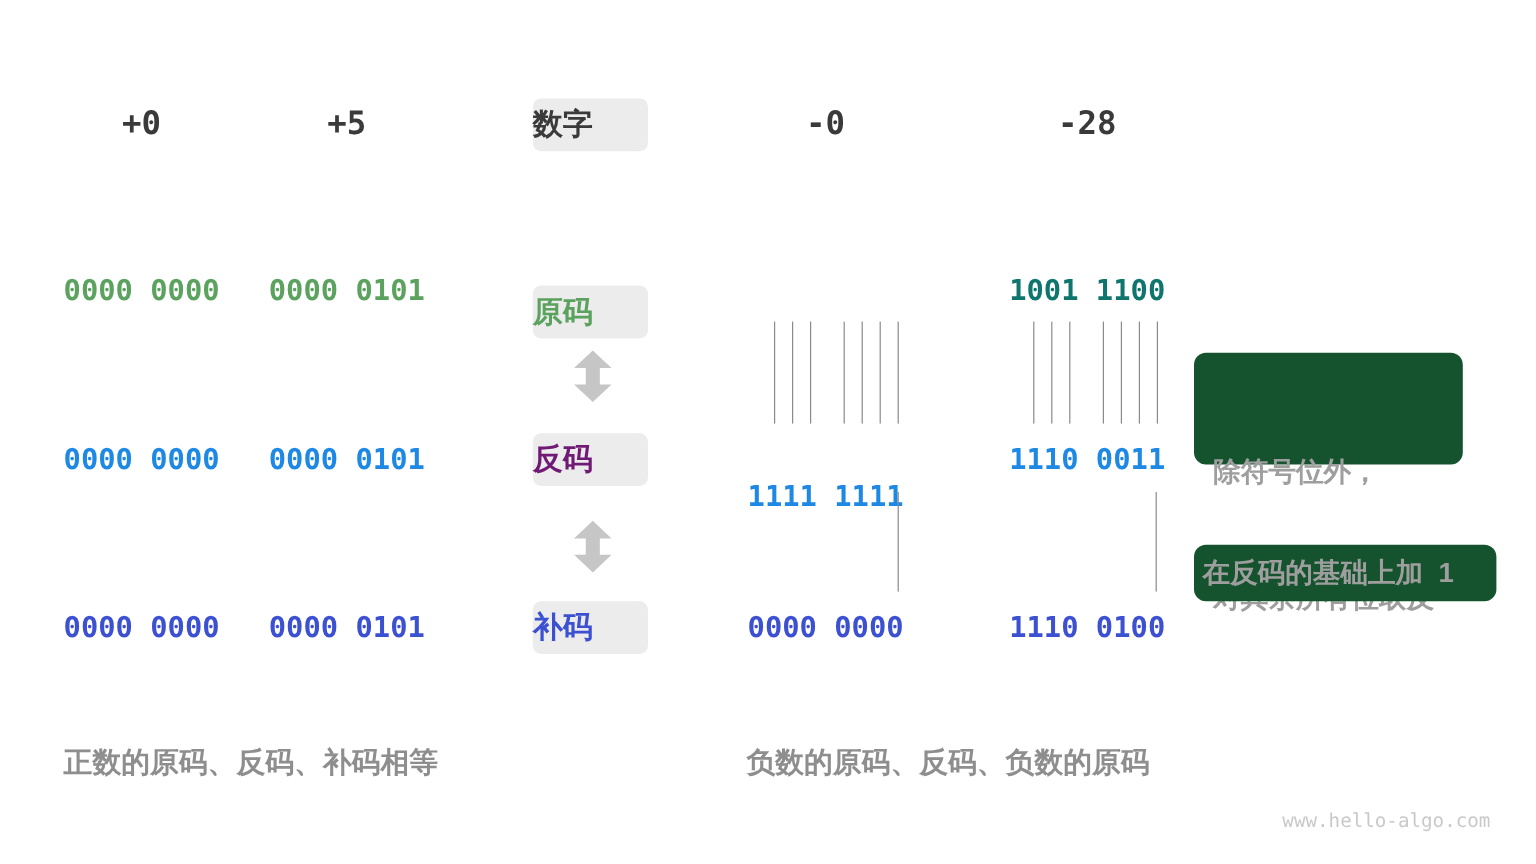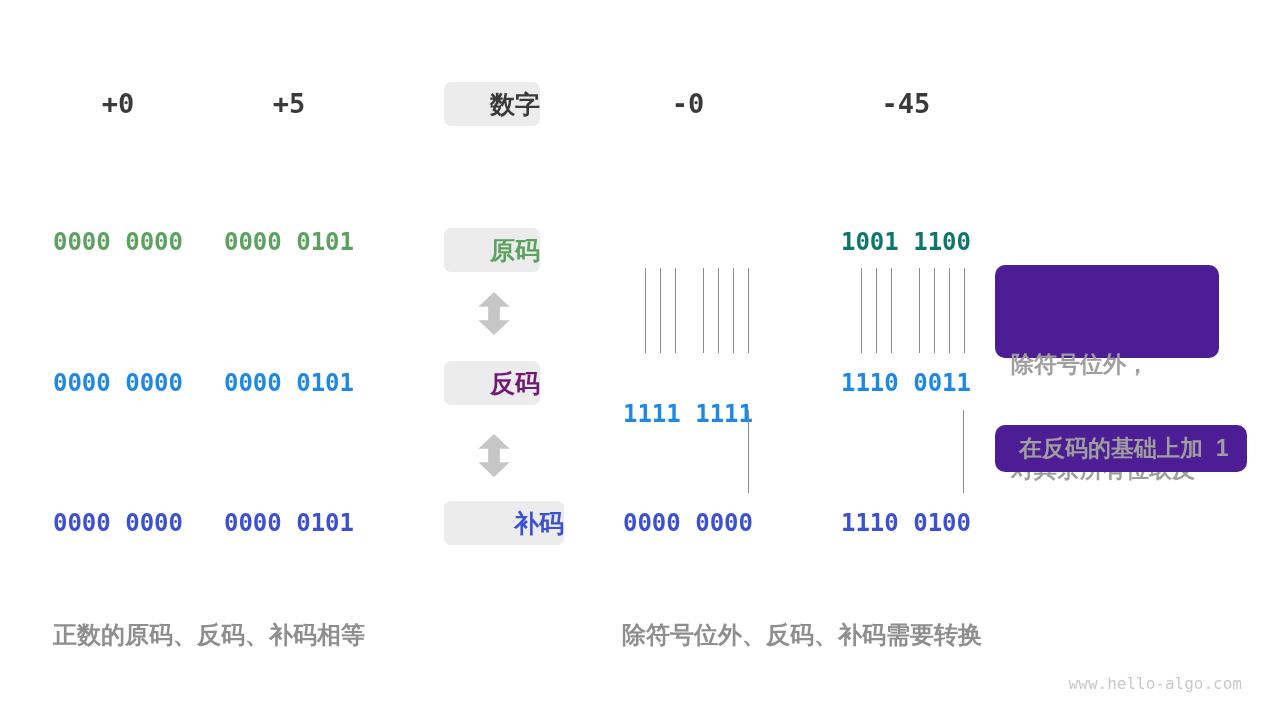--- a/index.html
+++ b/index.html
@@ -11,52 +11,52 @@
   .bin{font-size:24px;}
   .c1{left:40px;width:156px}
   .c2{left:211px;width:156px}
   .c3{left:610px;width:156px}
   .c4{left:828px;width:156px}
   .rhead{top:89px}
   .r0{top:227px}
   .r1{top:368px}
   .r2{top:508px}
   .labelbox{position:absolute;left:444px;width:96px;height:44px;background:#ececec;
-            border-radius:7px;text-align:right;font-weight:bold;font-size:25px;
+            border-radius:7px;text-align:left;font-weight:bold;font-size:25px;
             line-height:44px;}
   .lbhead{top:82px;color:#3a3a3a;}
-  .lb0{top:228px}
+  .lb0{top:238px}
   .lb1{top:361px}
   .lb2{top:501px}
   .vline{position:absolute;width:1px;background:#8a8a8a;}
   .la{top:268px;height:85px;}
   .lbl{top:410px;height:83px;}
   .arrow{position:absolute;left:478px;width:32px;height:43px;}
   .a1{top:292px}
   .a2{top:434px}
-  .note{position:absolute;left:995px;background:#4c1d95;border-radius:10px;
-        color:#9e9e9e;font-weight:bold;font-size:23px;box-sizing:border-box;}
+  .note{position:absolute;left:995px;background:#14532d;border-radius:10px;
+        color:#9e9e9e;font-weight:bold;font-size:23px;box-sizing:border-box;margin-top:29px;}
   .note1{top:265px;width:224px;height:93px;padding:12px 0 0 16px;line-height:35px;white-space:pre;}
-  .note2{top:425px;width:252px;height:47px;line-height:47px;padding-left:24px;white-space:pre;}
+  .note2{top:425px;width:252px;height:47px;line-height:47px;padding-left:7px;white-space:pre;}
   .caption{position:absolute;top:619px;font-weight:bold;font-size:24px;color:#8e8e8e;white-space:pre;}
   .cap-l{left:53px}
   .cap-r{left:622px}
   .watermark{position:absolute;top:674px;right:38px;font-family:"DejaVu Sans Mono", monospace;
              font-size:16px;color:#c9c9c9;}
 </style>
 </head>
 <body>
 
 <div class="canvas">
 
   <div class="cell mono num c1 rhead">+0</div>
   <div class="cell mono num c2 rhead">+5</div>
   <div class="labelbox lbhead">数字</div>
   <div class="cell mono num c3 rhead">-0</div>
-  <div class="cell mono num c4 rhead">-45</div>
+  <div class="cell mono num c4 rhead">-28</div>
 
   <div class="cell mono bin c1 r0" style="color: rgb(91, 162, 95);">0000 0000</div>
   <div class="cell mono bin c2 r0" style="color: rgb(91, 162, 95);">0000 0101</div>
   <div class="labelbox lb0" style="color: rgb(91, 162, 95);">原码</div>
   <div class="cell mono bin c4 r0" style="color: #0f766e;">1001 1100</div>
 
   <div class="vline la" style="left:645px"></div>
   <div class="vline la" style="left:660px"></div>
   <div class="vline la" style="left:675px"></div>
   <div class="vline la" style="left:703px"></div>
@@ -82,28 +82,28 @@
   <div class="cell mono bin c2 r1" style="color: rgb(30, 136, 229);">0000 0101</div>
   <div class="labelbox lb1" style="color: #701a75;">反码</div>
   <div class="cell mono bin c3 r1" style="color: rgb(30, 136, 229); margin-top: 31px;">1111 1111</div>
   <div class="cell mono bin c4 r1" style="color: rgb(30, 136, 229);">1110 0011</div>
 
   <div class="vline lbl" style="left:748px"></div>
   <div class="vline lbl" style="left:963px"></div>
 
   <div class="cell mono bin c1 r2" style="color: rgb(60, 80, 210);">0000 0000</div>
   <div class="cell mono bin c2 r2" style="color: rgb(60, 80, 210);">0000 0101</div>
-  <div class="labelbox lb2" style="color: rgb(60, 80, 210); padding-left: 24px;">补码</div>
+  <div class="labelbox lb2" style="color: rgb(60, 80, 210);">补码</div>
   <div class="cell mono bin c3 r2" style="color: rgb(60, 80, 210);">0000 0000</div>
   <div class="cell mono bin c4 r2" style="color: rgb(60, 80, 210);">1110 0100</div>
 
   <div class="note note1">
     <div>除符号位外，</div>
     <div>对其余所有位取反</div>
   </div>
   <div class="note note2">在反码的基础上加  1</div>
 
   <div class="caption cap-l">正数的原码、反码、补码相等</div>
-  <div class="caption cap-r">除符号位外、反码、补码需要转换</div>
+  <div class="caption cap-r">负数的原码、反码、负数的原码</div>
 
   <div class="watermark">www.hello-algo.com</div>
 
 </div>
 
 </body></html>

